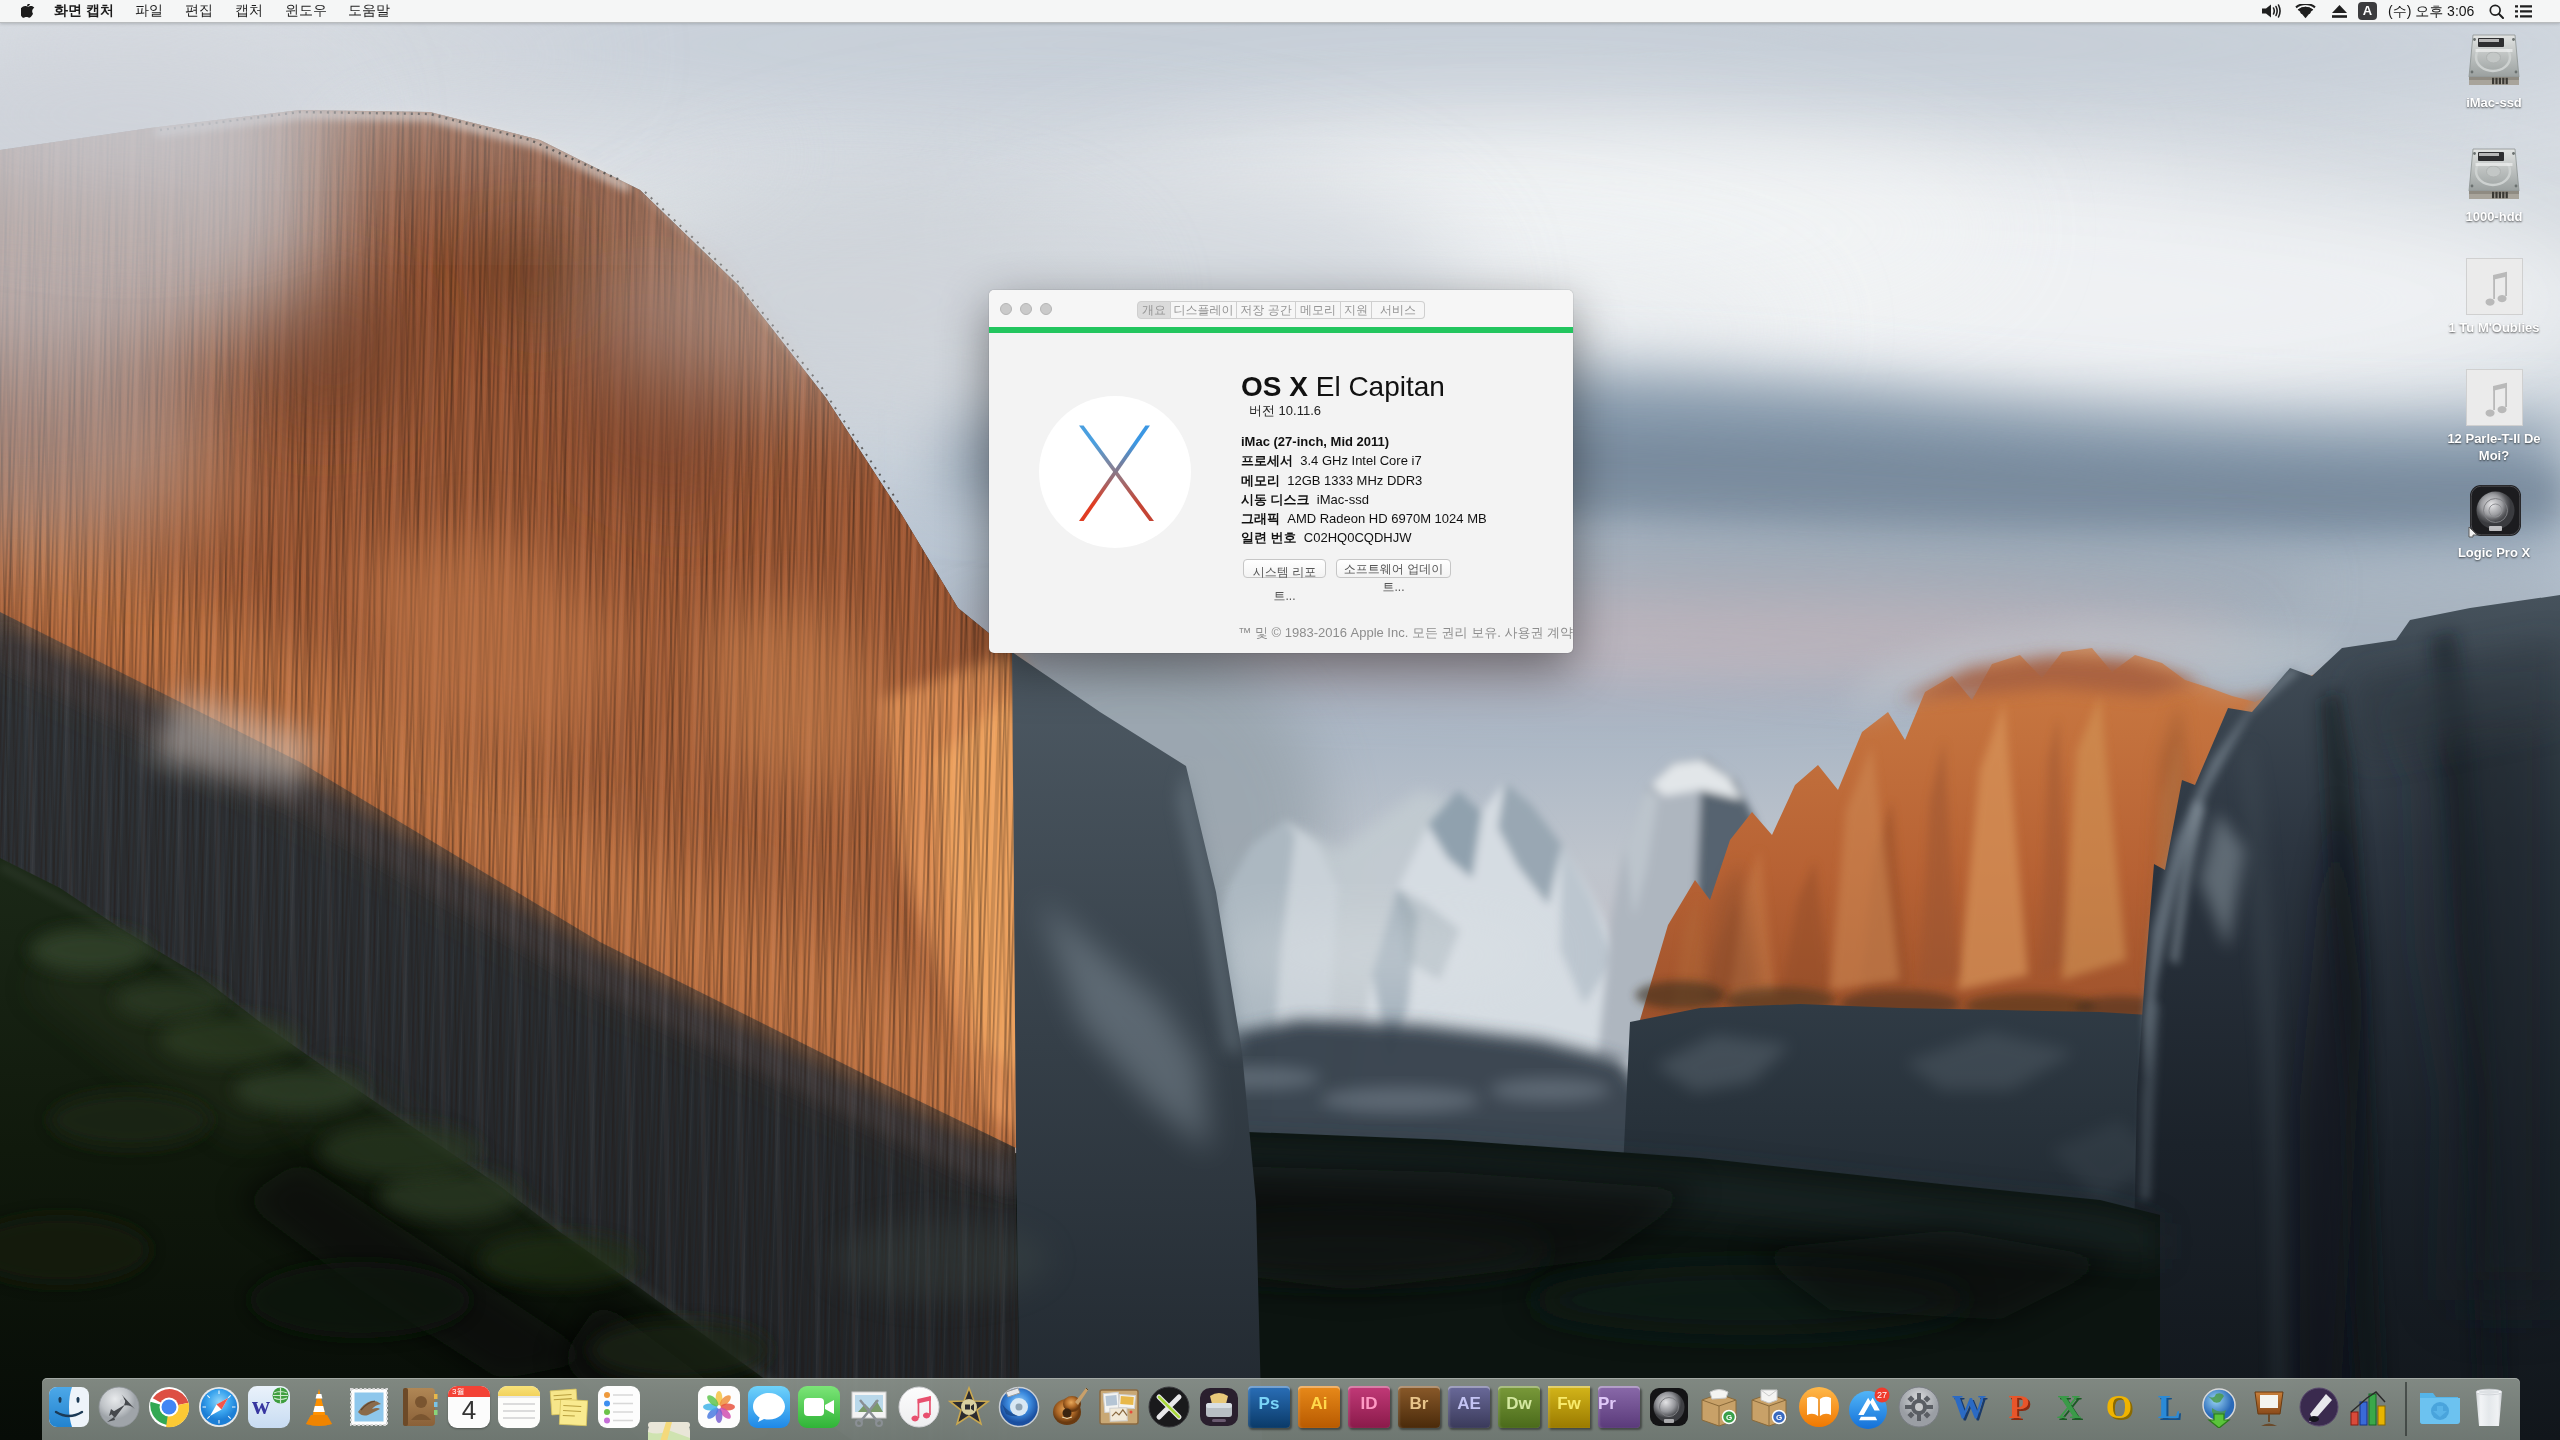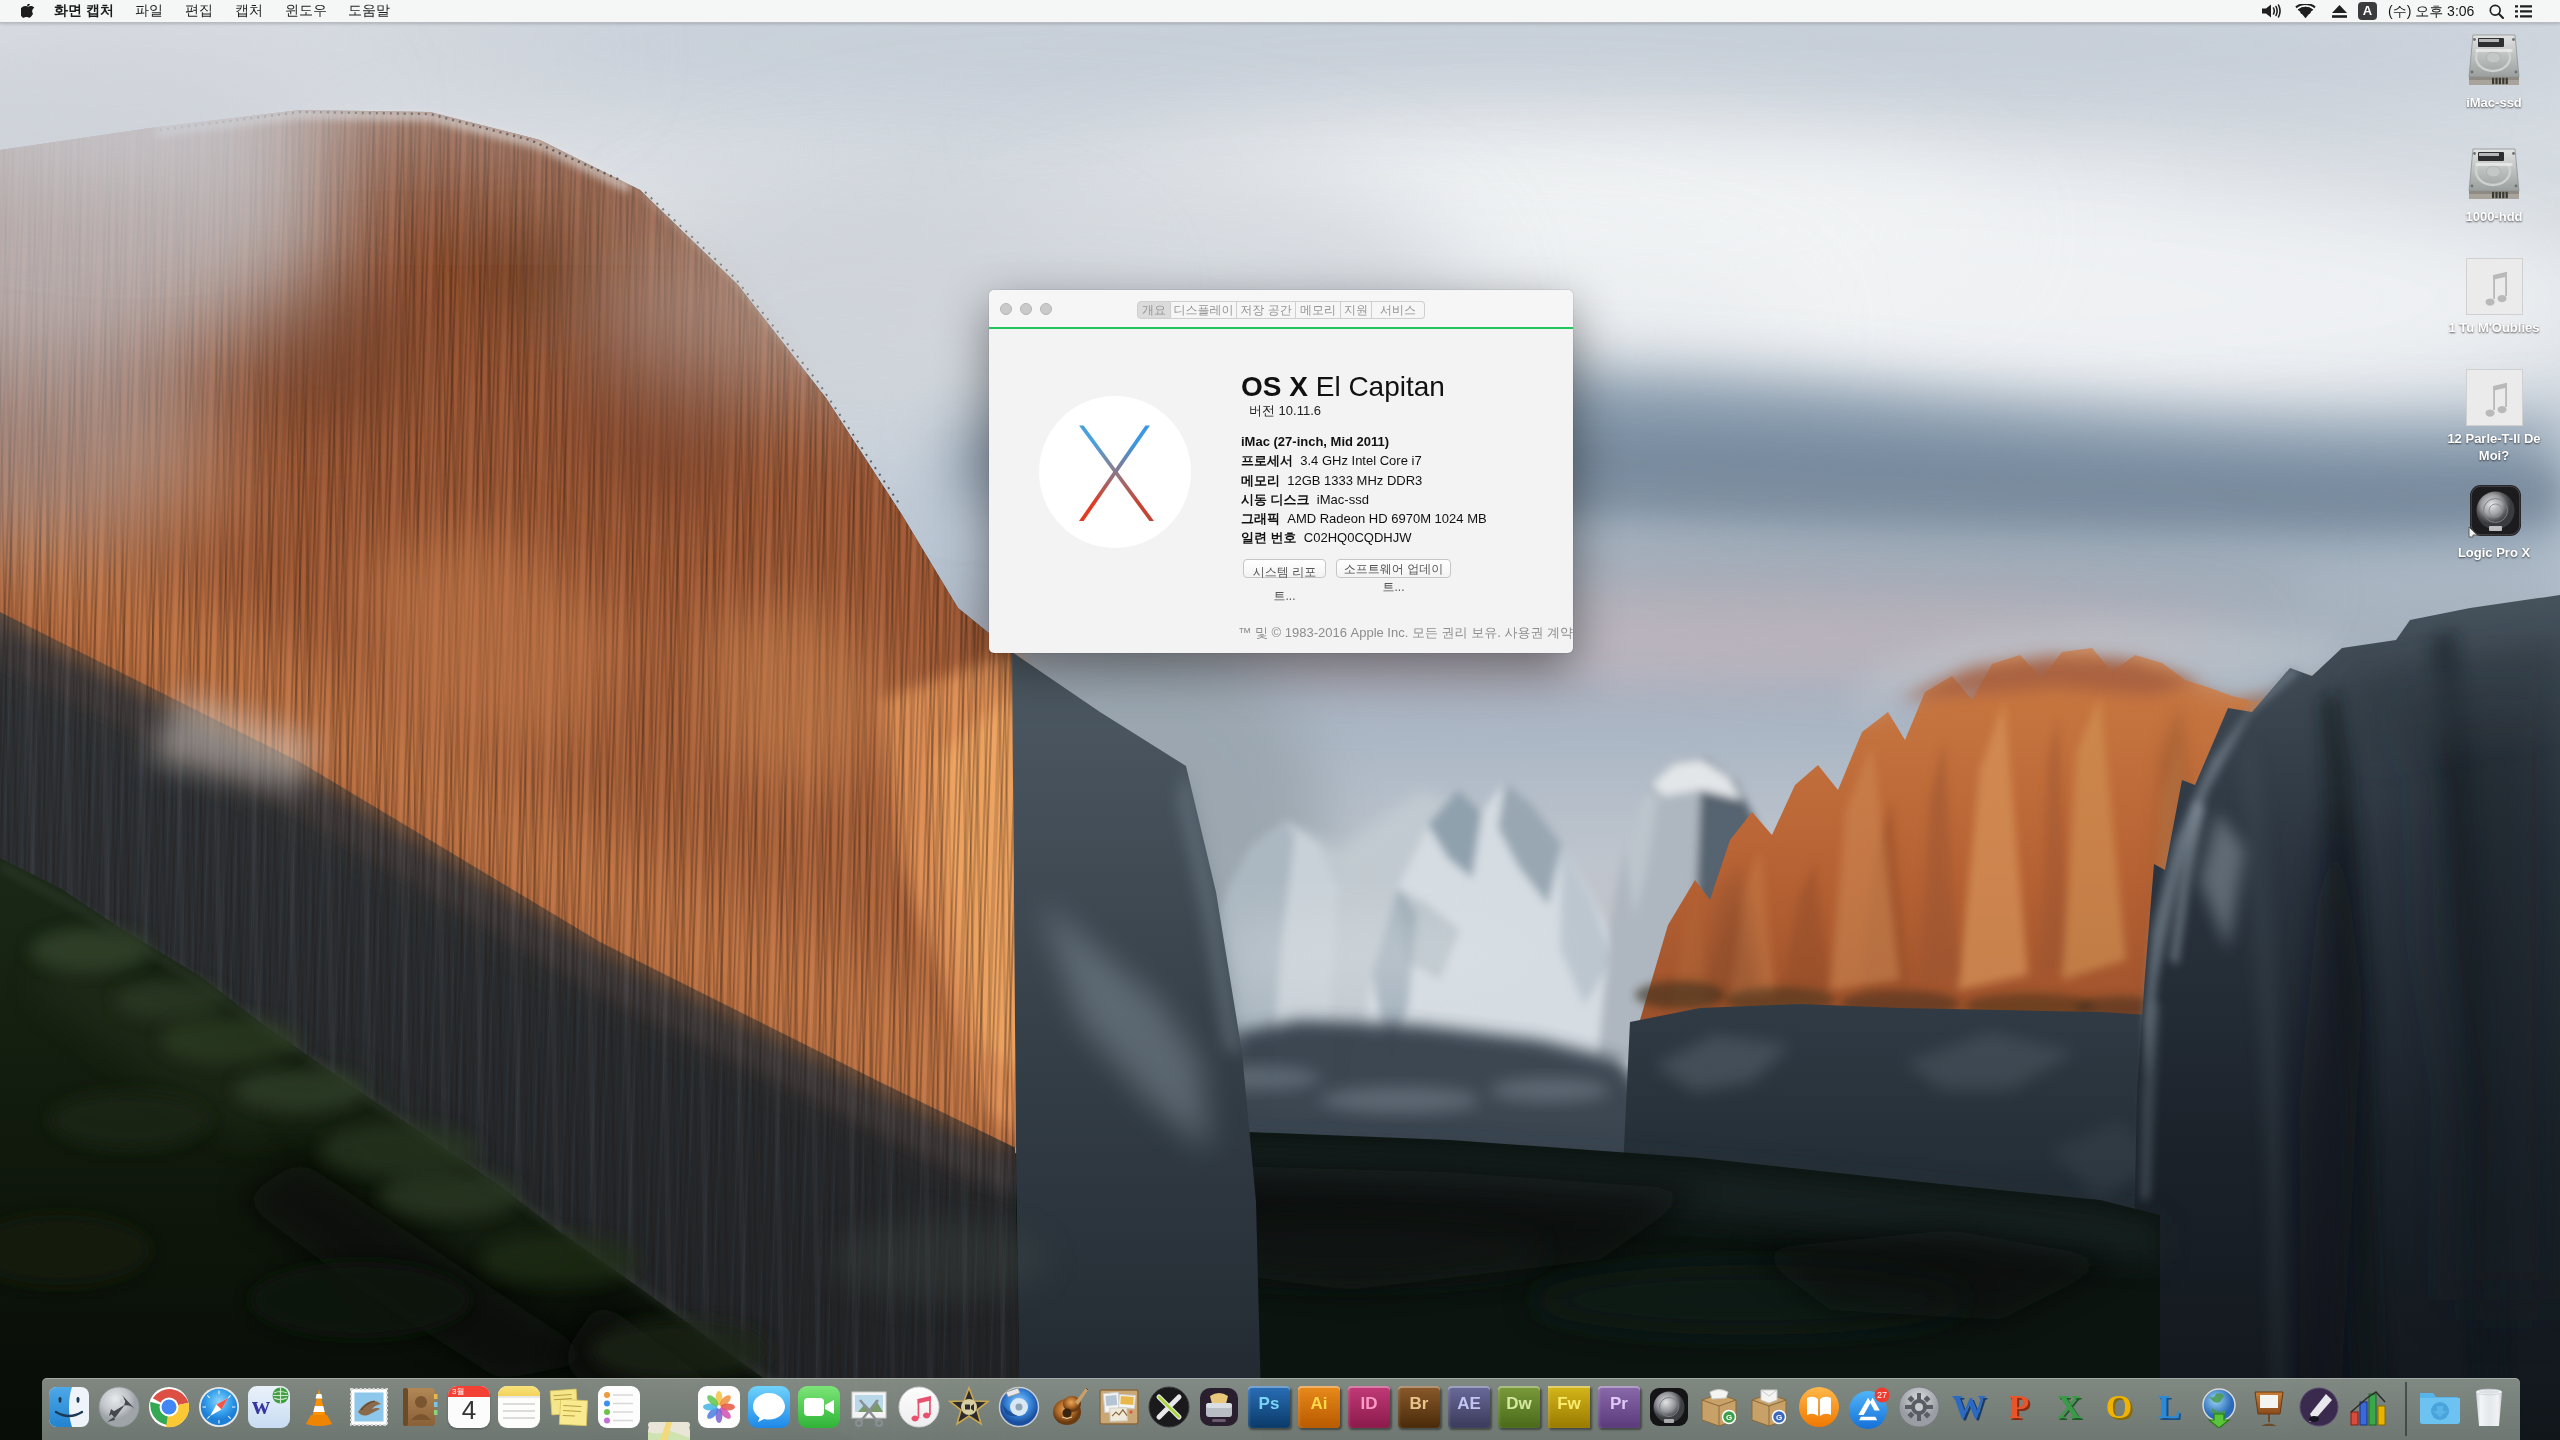--- a/index.html
+++ b/index.html
@@ -1,21 +1,21 @@
 <!DOCTYPE html>
 <html><head><meta charset="utf-8"><style>
 html,body{margin:0;padding:0;width:2560px;height:1440px;overflow:hidden;background:#9aa5ae;font-family:"Liberation Sans",sans-serif;}
 #wall{position:absolute;left:0;top:0;}
 .abs{position:absolute;}
 
 #menubar{position:absolute;left:0;top:0;width:2560px;height:22px;background:#f5f6f6;border-bottom:1px solid #b9bcbe;box-shadow:0 1px 3px rgba(0,0,0,.18);display:flex;align-items:center;font-size:14px;color:#1c1c1c;z-index:50;}
 #menubar .mi{margin:0;}
 
 #win{position:absolute;left:989px;top:290px;width:584px;height:363px;background:#f3f3f3;border-radius:5px;box-shadow:0 0 1px rgba(0,0,0,.5),0 16px 50px rgba(0,0,0,.45);z-index:40;}
-#titlebar{position:absolute;left:0;top:0;width:100%;height:37px;background:#f6f6f6;border-bottom:2px solid #22c55e;border-radius:5px 5px 0 0;text-decoration:underline;}
+#titlebar{position:absolute;left:0;top:0;width:100%;height:37px;background:#f6f6f6;border-bottom:6px solid #22c55e;border-radius:5px 5px 0 0;text-decoration:underline;}
 .tl{position:absolute;top:13px;width:12px;height:12px;border-radius:50%;background:#cacaca;border:0.5px solid #b5b5b5;box-sizing:border-box;}
 #tabs{position:absolute;left:148px;top:11px;height:18px;display:flex;font-size:12px;color:#949494;}
 #tabs .tab{border:1px solid #cfcfcf;border-left:none;background:#f6f6f6;display:flex;align-items:center;justify-content:center;box-sizing:border-box;}
 #tabs .tab.first{border-left:1px solid #cfcfcf;border-radius:4px 0 0 4px;}
 #tabs .tab.last{border-radius:0 4px 4px 0;}
 #tabs .tab.sel{background:#dbdbdb;}
 
 .dicon{position:absolute;width:120px;left:2434px;text-align:center;z-index:10;}
 .dicon .lbl{color:#fff;font-size:13px;font-weight:bold;text-shadow:0 1px 2px rgba(0,0,0,.65);margin-top:4px;line-height:17px;}
 
@@ -695,21 +695,21 @@
         <span style="position:absolute;left:0;right:0;top:8px;text-align:center;font-size:17px;font-weight:bold;color:#d4e8a0">Dw</span>
       </div>
     </div>
 <div class="dkico" style="left:1506px">
       <div style="position:absolute;inset:0;border-radius:0;background:linear-gradient(180deg,#d4b61a,#9a7a00);box-shadow:inset 0 2px 0 rgba(255,255,255,.35),inset 2px 0 2px rgba(255,255,255,.12),1.5px 2px 2px rgba(0,0,0,.4)">
         <span style="position:absolute;left:0;right:0;top:8px;text-align:center;font-size:17px;font-weight:bold;color:#f8ea6a">Fw</span>
       </div>
     </div>
 <div class="dkico" style="left:1556px">
       <div style="position:absolute;inset:0;border-radius:4px;background:linear-gradient(180deg,#8a6aaa,#5a3a7a);box-shadow:inset 0 2px 0 rgba(255,255,255,.35),inset 2px 0 2px rgba(255,255,255,.12),1.5px 2px 2px rgba(0,0,0,.4)">
-        <span style="position:absolute;left:0;right:0;top:8px;text-align:center;font-size:17px;font-weight:bold;color:#e0c8f8">Pr</span>
+        <span style="position:absolute;left:0;right:0;top:8px;text-align:left;font-size:17px;font-weight:bold;color:#e0c8f8">Pr</span>
       </div>
     </div>
 <div class="dkico" style="left:1606px"><svg width="42" height="42" viewBox="0 0 42 42">
         <defs>
           <radialGradient id="ldg" cx="0.4" cy="0.35">
             <stop offset="0" stop-color="#e4e4e6"></stop>
             <stop offset="0.6" stop-color="#94959a"></stop>
             <stop offset="1" stop-color="#3e3f43"></stop>
           </radialGradient>
         </defs>

